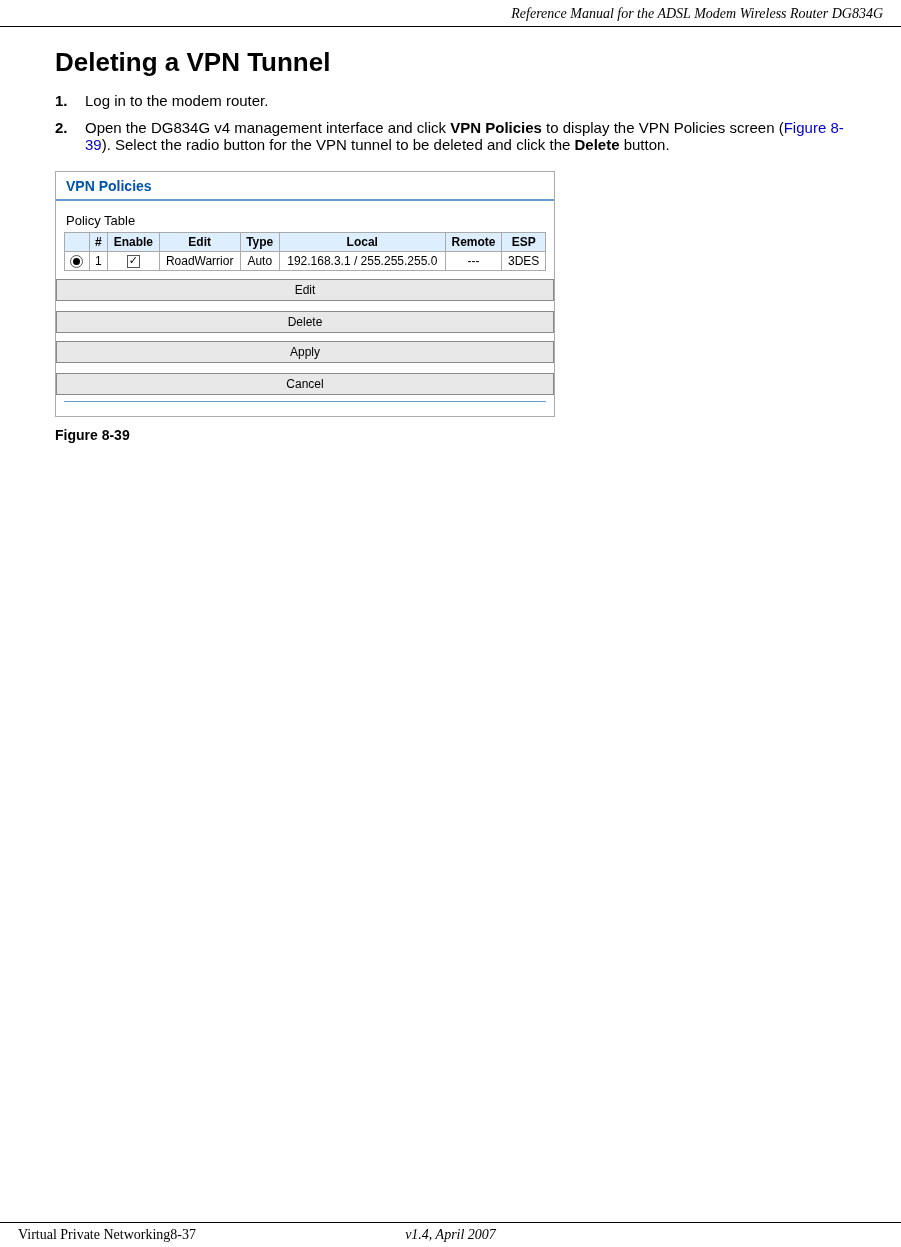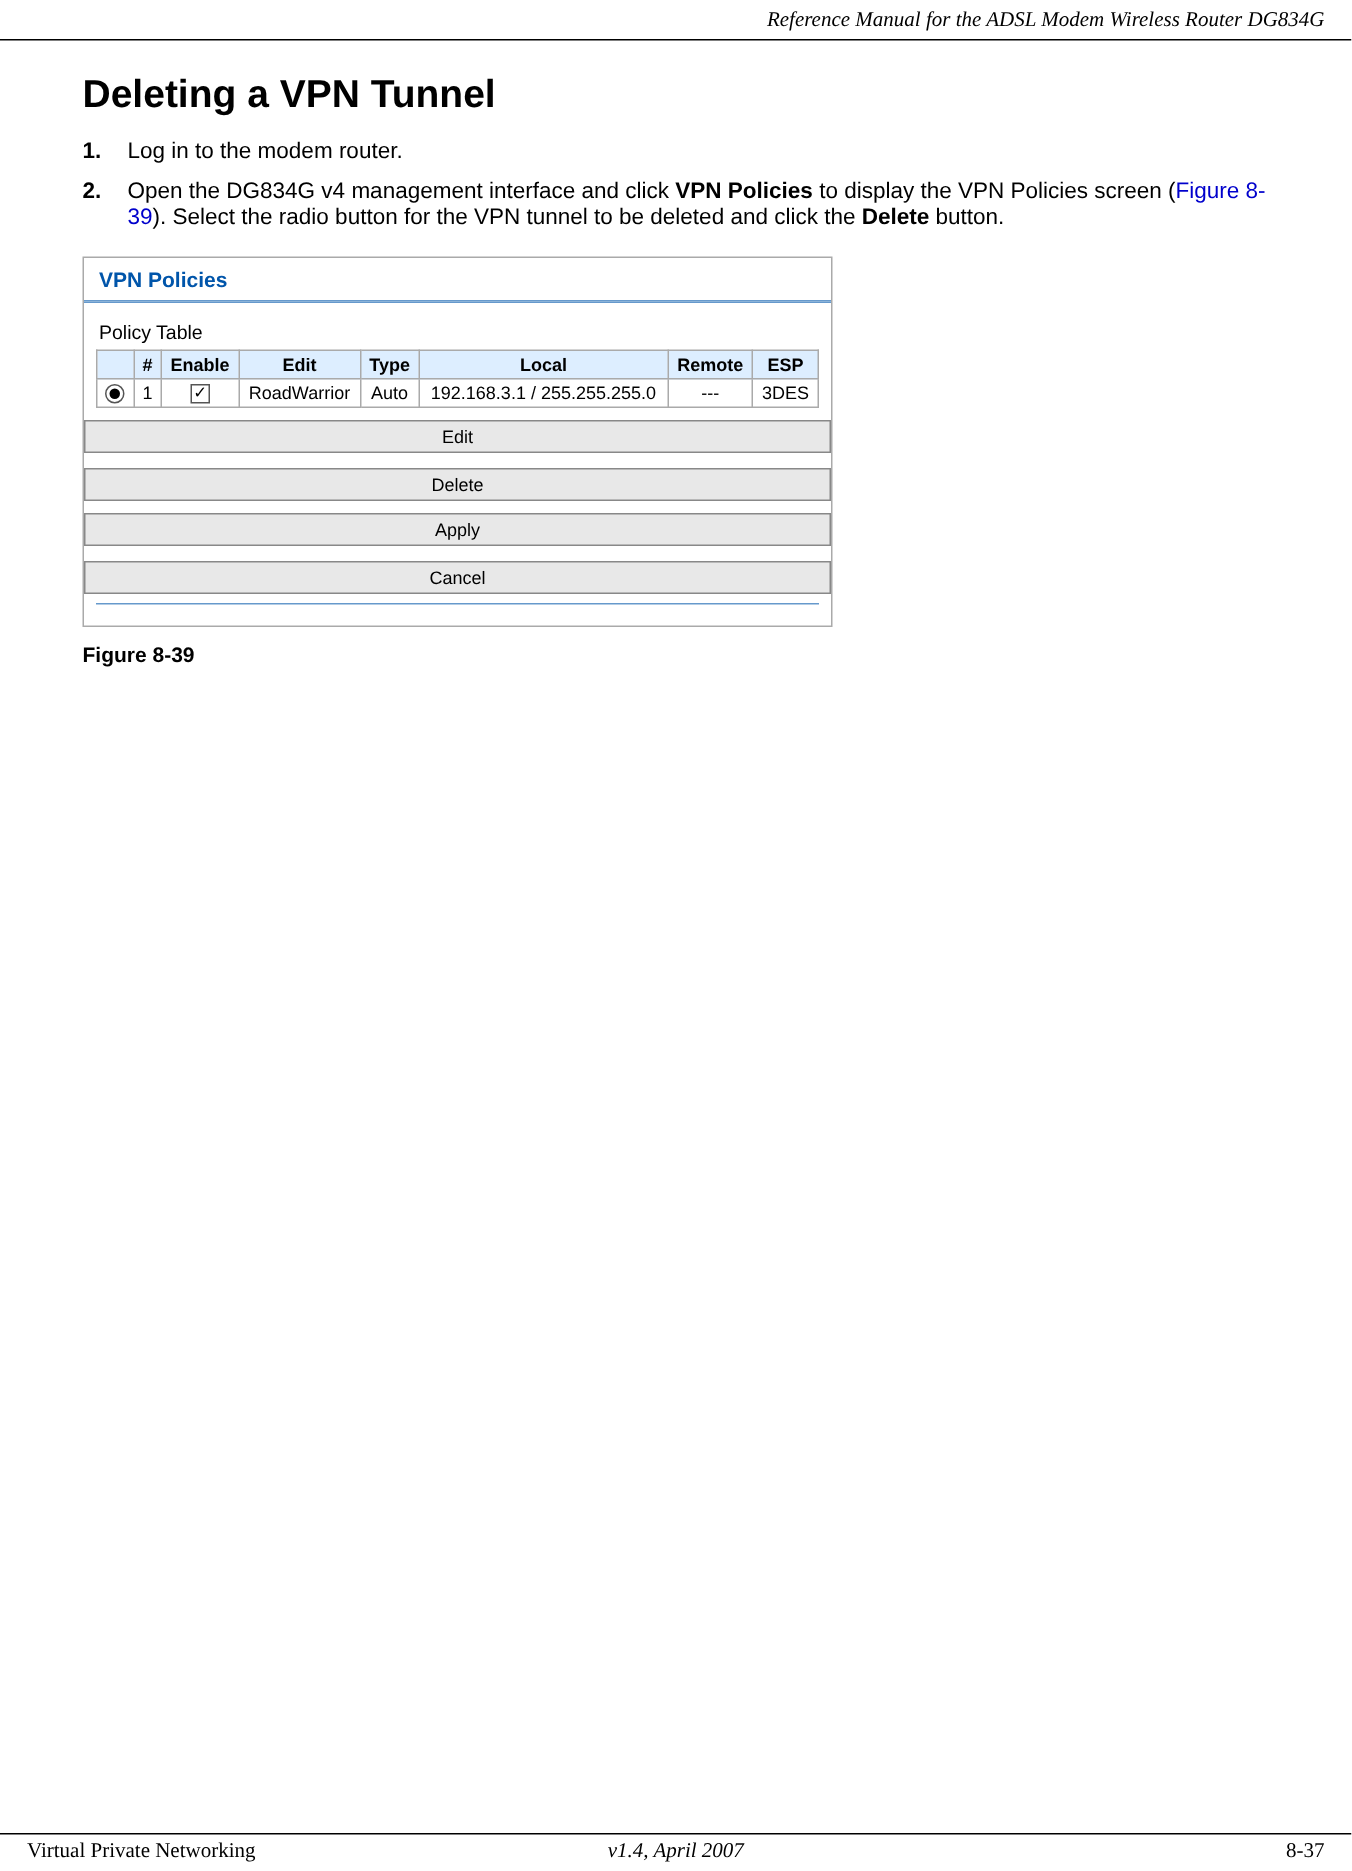--- a/index.html
+++ b/index.html
@@ -24,21 +24,20 @@
 
     
     .page-footer {
       position: absolute;
       bottom: 0;
       left: 0;
       right: 0;
       border-top: 1.5px solid #000;
       padding: 4px 18px;
       display: flex;
-      justify-content: space-between;
       align-items: center;
       font-size: 14px;
     }
     .footer-center {
       position: absolute;
       left: 50%;
       transform: translateX(-50%);
       font-size: 14px;
       font-style: italic;
     }

